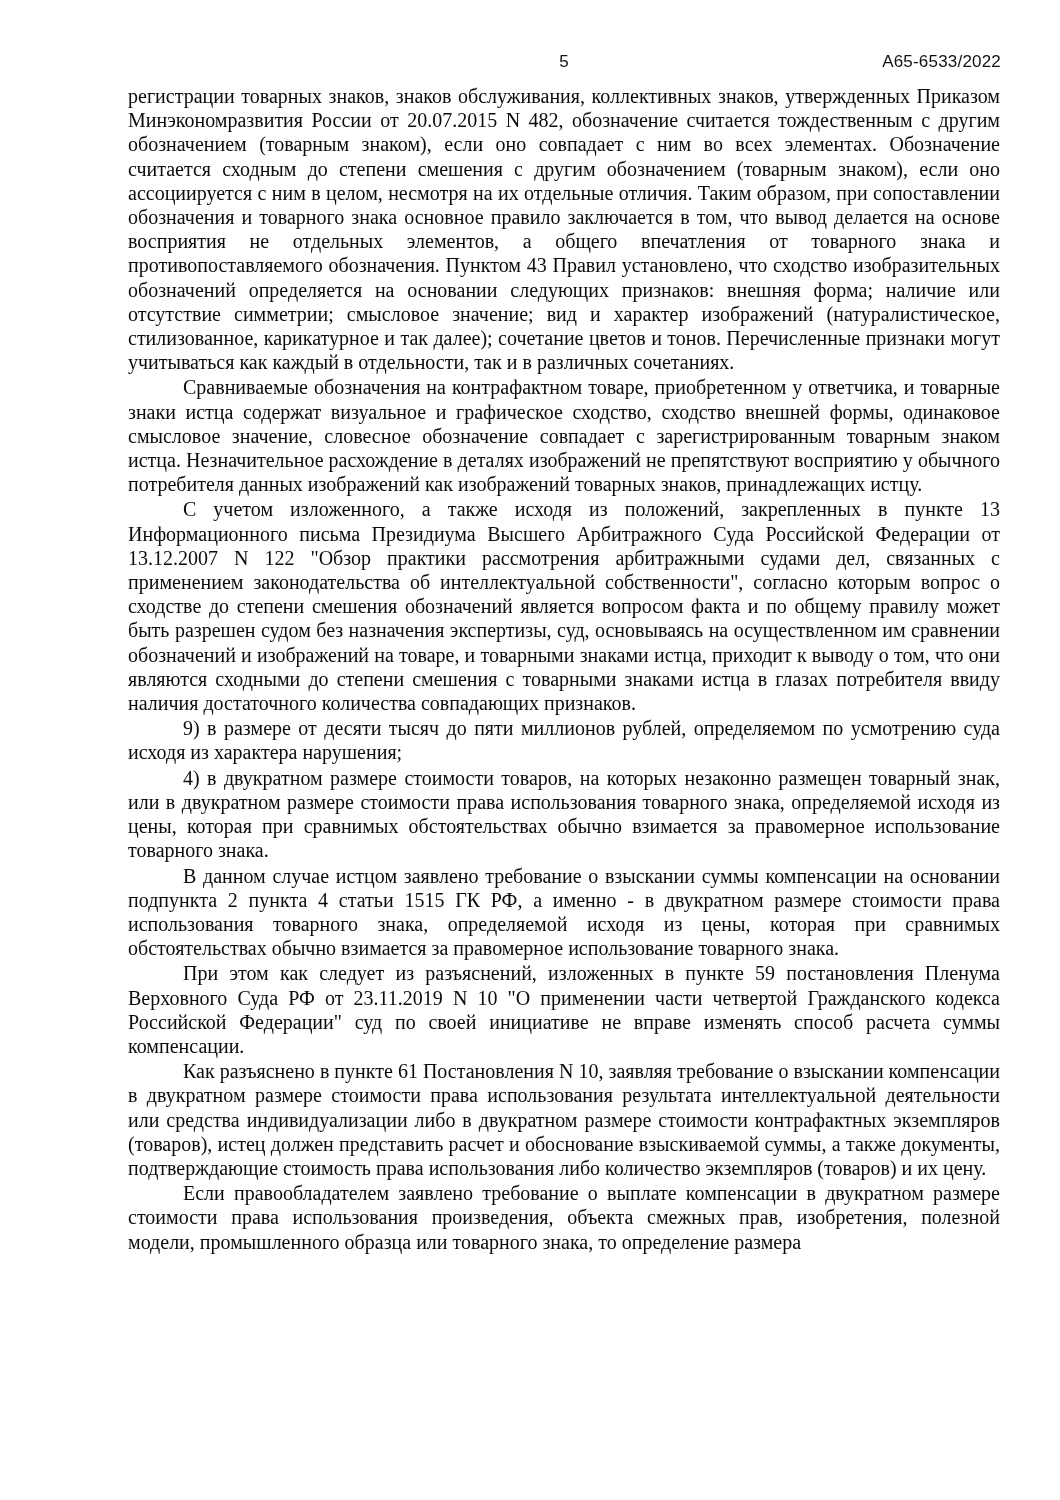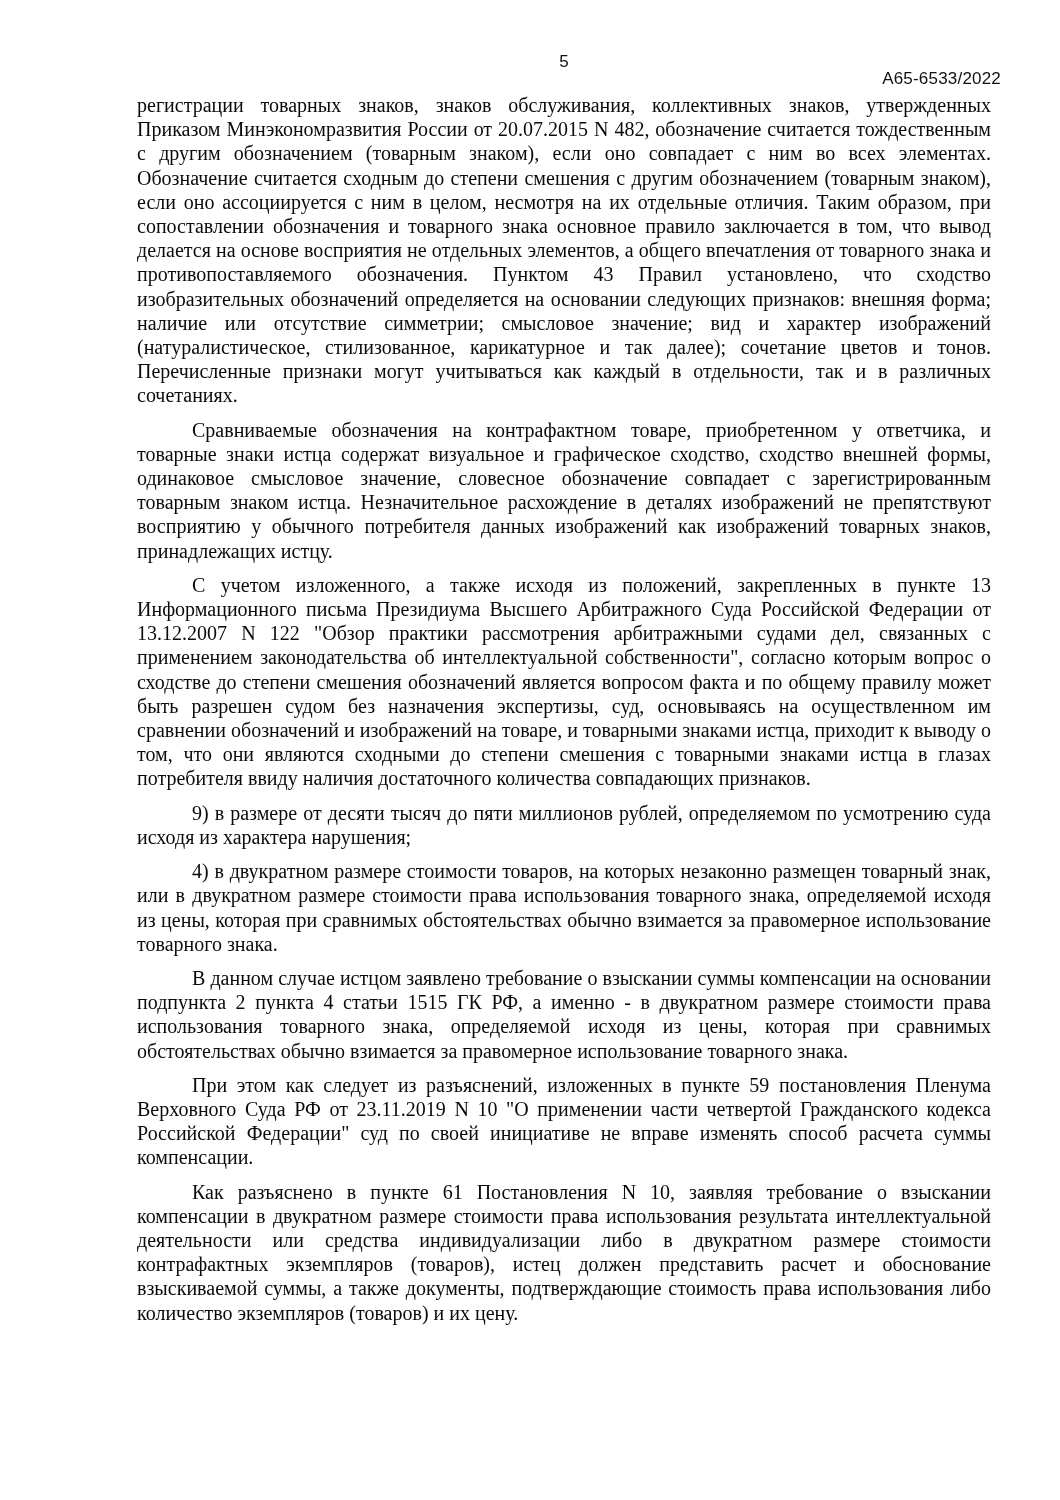--- a/index.html
+++ b/index.html
@@ -38,35 +38,34 @@
     left: 0;
     right: 0;
     top: 0;
     text-align: center;
   }
   .case-num {
     position: absolute;
     right: 0;
     top: 0;
     letter-spacing: 0.2px;
-    margin-top: 17px;
   }
   .content {
     position: absolute;
     top: 83px;
     left: 127px;
     width: 874px;
     font-family: "Liberation Serif", serif;
     font-size: 20px;
     line-height: 24.2px;
     text-align: justify;
     color: #0a0a0a;
   }
   .para {
-    margin: 10px;
+    margin: 1px;
     padding: 0;
     text-indent: 55px;
   }
   .para.no-indent {
     text-indent: 0;
   }
 </style>
 </head>
 <body>
 
@@ -87,14 +86,15 @@
       <p class="para">9) в размере от десяти тысяч до пяти миллионов рублей, определяемом по усмотрению суда исходя из характера нарушения;</p>
 
       <p class="para">4) в двукратном размере стоимости товаров, на которых незаконно размещен товарный знак, или в двукратном размере стоимости права использования товарного знака, определяемой исходя из цены, которая при сравнимых обстоятельствах обычно взимается за правомерное использование товарного знака.</p>
 
       <p class="para">В данном случае истцом заявлено требование о взыскании суммы компенсации на основании подпункта 2 пункта 4 статьи 1515 ГК РФ, а именно - в двукратном размере стоимости права использования товарного знака, определяемой исходя из цены, которая при сравнимых обстоятельствах обычно взимается за правомерное использование товарного знака.</p>
 
       <p class="para">При этом как следует из разъяснений, изложенных в пункте 59 постановления Пленума Верховного Суда РФ от 23.11.2019 N 10 "О применении части четвертой Гражданского кодекса Российской Федерации" суд по своей инициативе не вправе изменять способ расчета суммы компенсации.</p>
 
       <p class="para">Как разъяснено в пункте 61 Постановления N 10, заявляя требование о взыскании компенсации в двукратном размере стоимости права использования результата интеллектуальной деятельности или средства индивидуализации либо в двукратном размере стоимости контрафактных экземпляров (товаров), истец должен представить расчет и обоснование взыскиваемой суммы, а также документы, подтверждающие стоимость права использования либо количество экземпляров (товаров) и их цену.</p>
 
+      <p class="para">Если правообладателем заявлено требование о выплате компенсации в двукратном размере стоимости права использования произведения, объекта смежных прав, изобретения, полезной модели, промышленного образца или товарного знака, то определение размера</p>
     </div>
 </div>
 
 </body></html>

